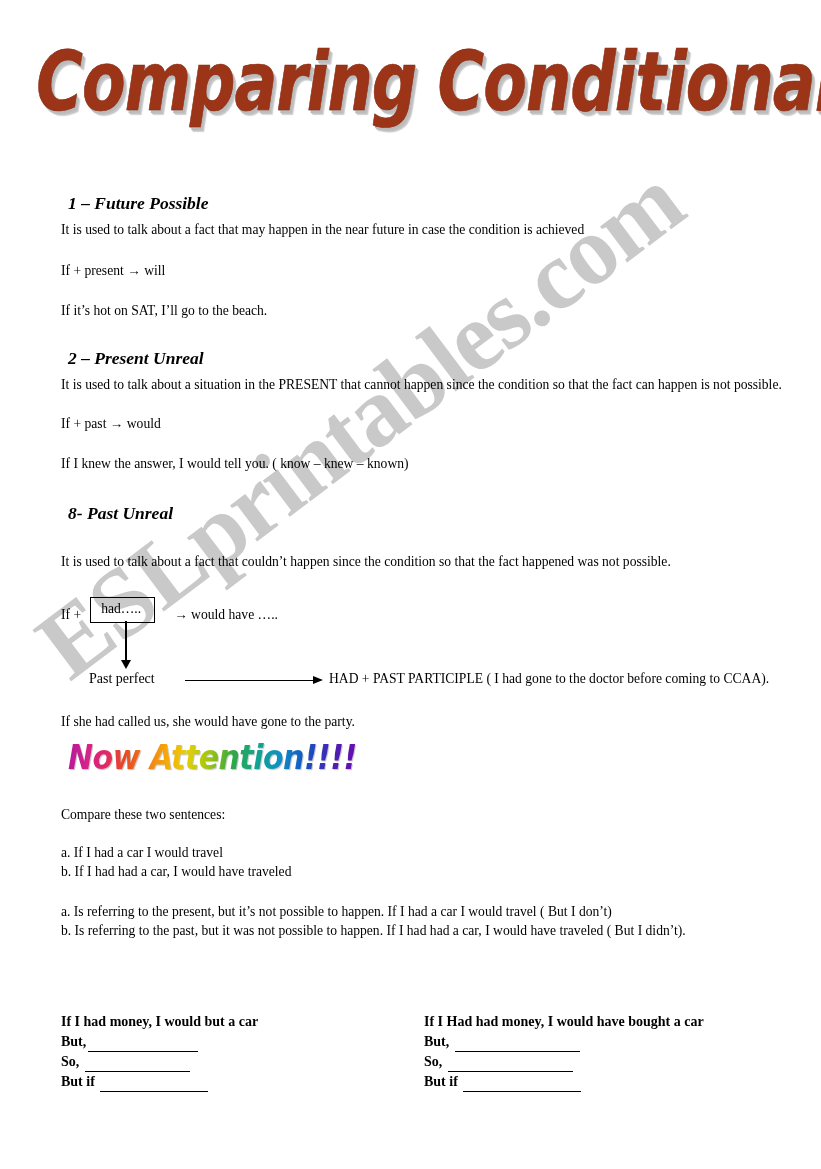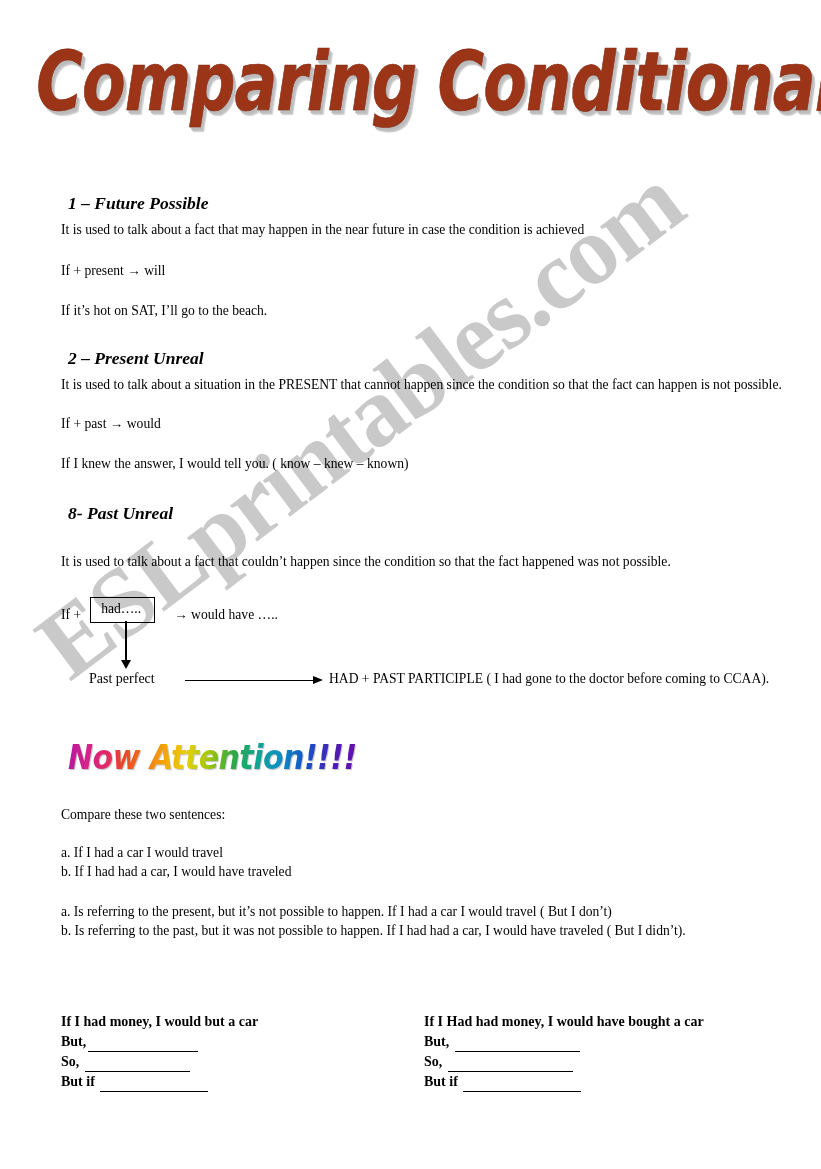--- a/index.html
+++ b/index.html
@@ -296,20 +296,21 @@
     </div>
 
     <div class="diagram">
       <div class="arrow-down"></div>
       <div class="past-perfect">Past perfect</div>
       <div class="arrow-right"></div>
       <div class="participle">HAD + PAST PARTICIPLE ( I had gone to the doctor before coming to CCAA).</div>
     </div>
 
     <div class="sp-18"></div>
+    <div class="para">If she had called us, she would have gone to the party.</div>
 
   </div>
 
   <div class="attention-wrap">
     <div class="wordart-attention">Now Attention!!!!</div>
   </div>
 
   <div class="doc-body" style="top:806px;">
     <div class="para">Compare these two sentences:</div>
     <div class="sp-20"></div>

